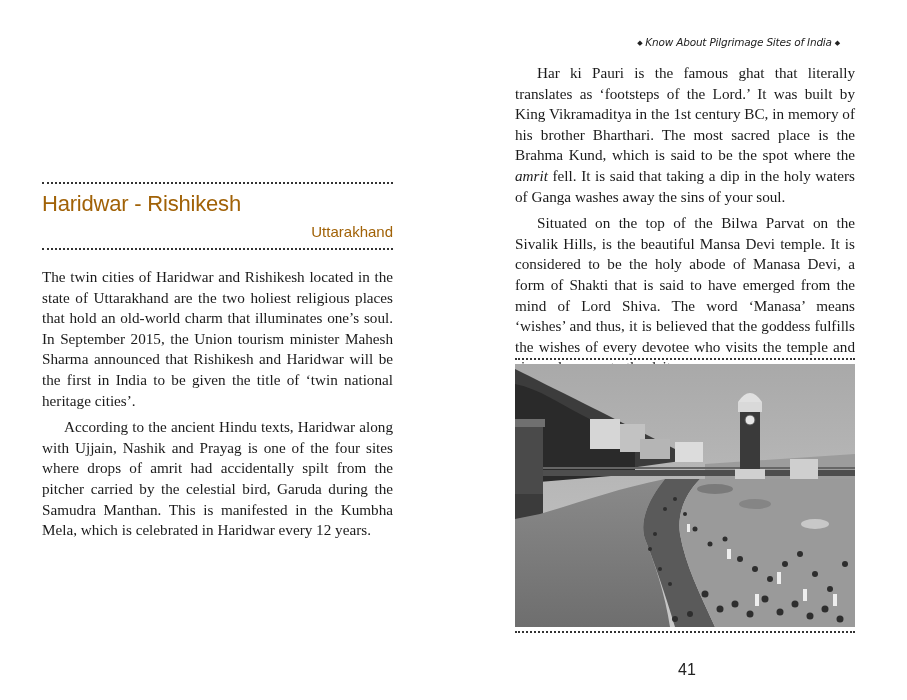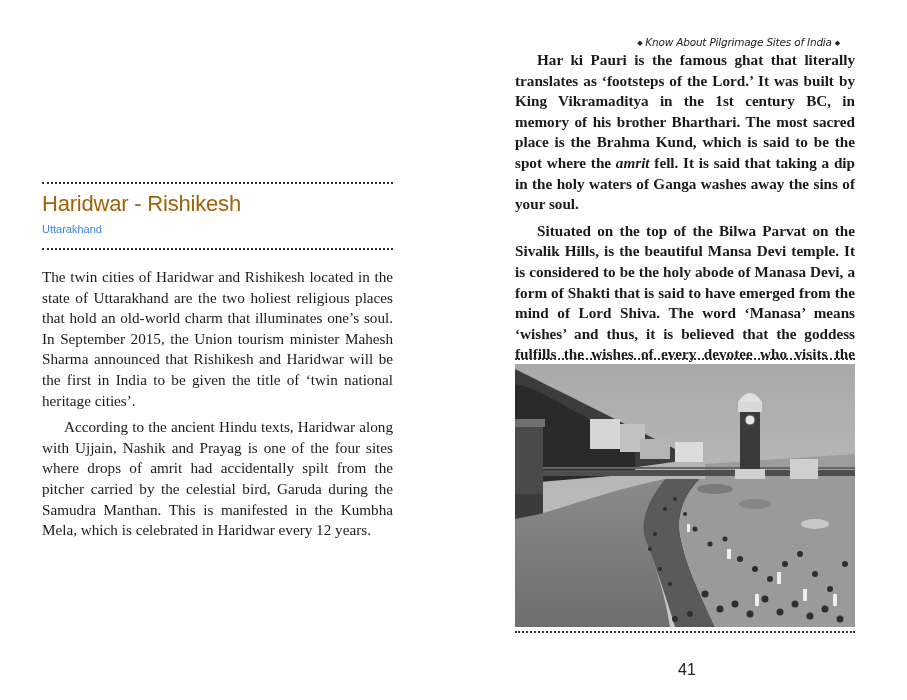--- a/index.html
+++ b/index.html
@@ -26,35 +26,35 @@
     }
 
     .chapter-title {
       position: absolute; top: 191px; left: 42px; width: 351px;
       text-align: left;
       font-family: "Liberation Sans", "DejaVu Sans", sans-serif;
       font-size: 22px; color: #a16207; letter-spacing: -0.2px;
     }
     .chapter-sub {
       position: absolute; top: 223px; left: 42px; width: 351px;
-      text-align: left;
+      text-align: right;
       font-family: "Liberation Sans", "DejaVu Sans", sans-serif;
-      font-size: 11px; color: #3b82f6;
+      font-size: 15px; color: #a16207;
     }
 
     .body-text {
       position: absolute;
       font-size: 15.2px; line-height: 20.6px;
       text-align: justify; text-align-last: auto;
       color: #1a1a1a;
     }
     .body-text p { margin: 0 0 6px 0; }
     .body-text p.indent { text-indent: 22px; }
     .left-text { top: 267px; left: 42px; width: 351px; }
-    .right-text { top: 50px; left: 62px; width: 340px; font-weight: bold; }
+    .right-text { top: 63px; left: 62px; width: 340px; }
 
     .photo {
       position: absolute; top: 364px; left: 62px; width: 340px; height: 263px;
       overflow: hidden; background: #8e8e8e;
     }
     .photo svg { display: block; width: 100%; height: 100%; }
 
     .page-number {
       position: absolute; top: 661px; left: 219px; width: 30px;
       text-align: center;

